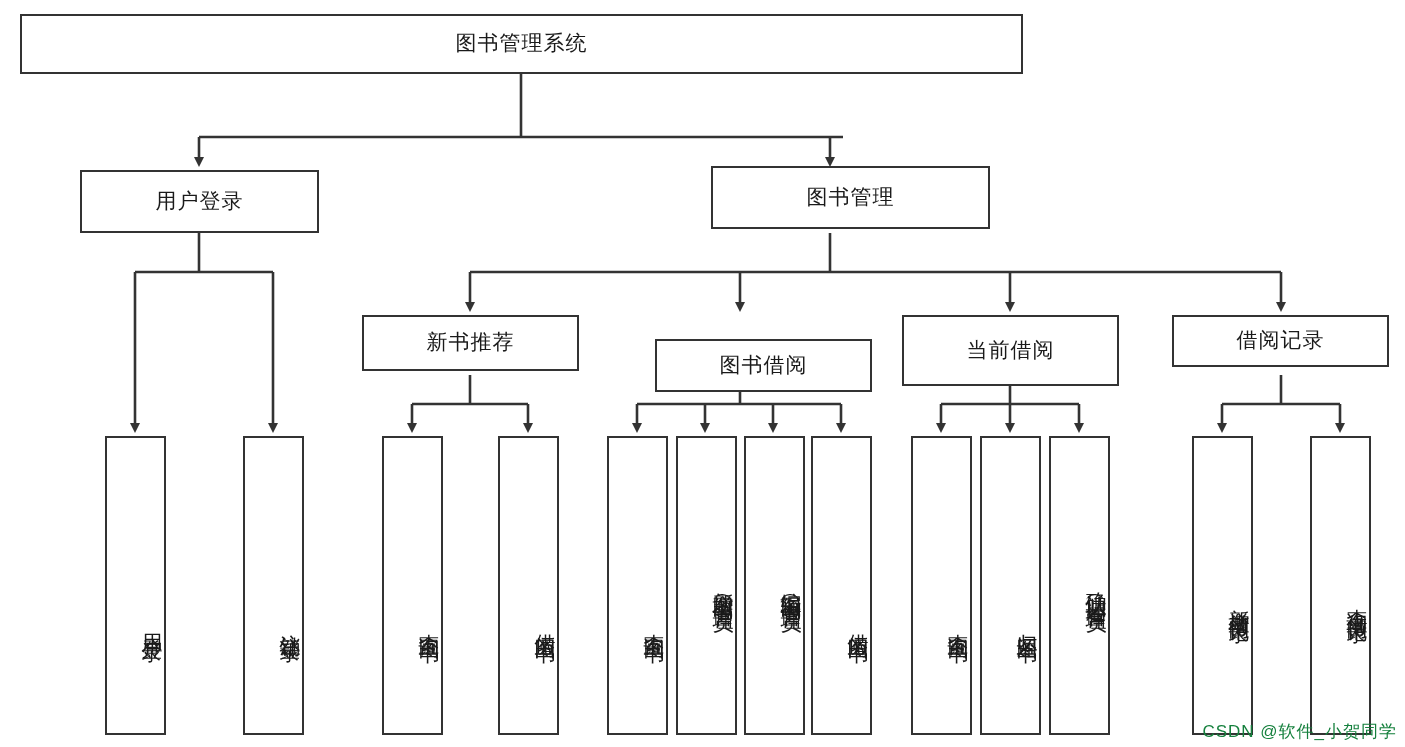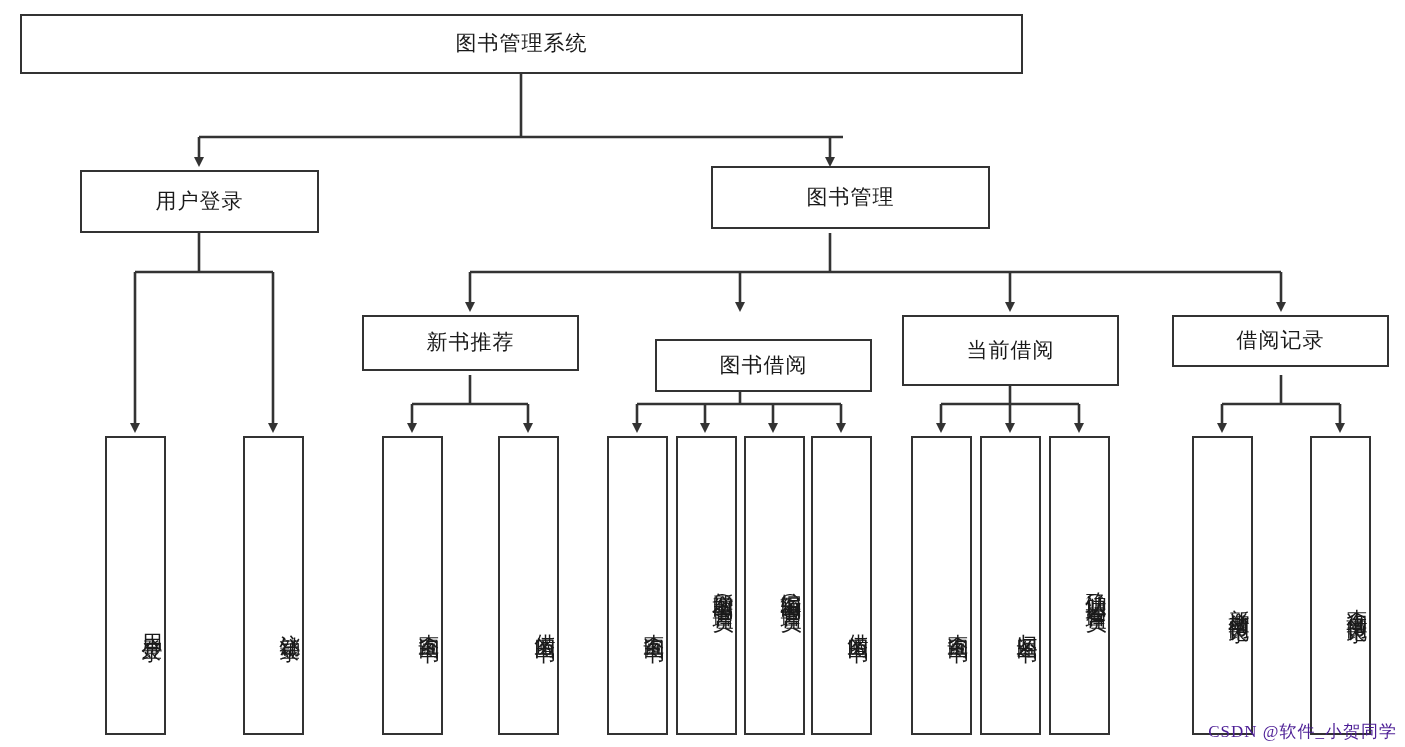--- a/index.html
+++ b/index.html
@@ -52,23 +52,23 @@
   }
   .node.v .lbl {
     writing-mode: vertical-rl;
     text-orientation: upright;
   }
   #watermark {
     position: absolute;
     right: 8px;
     bottom: 4px;
     font-size: 17px;
-    color: #4c1d95;
+    color: #15803d;
     letter-spacing: 1px;
-    font-family: Liberation Serif, serif;
+    font-family: Liberation Sans, sans-serif;
     white-space: nowrap;
   }
 </style>
 </head>
 <body>
 
 <div id="canvas">
 
   <svg id="wires" viewBox="0 0 1405 747">
     <defs>

